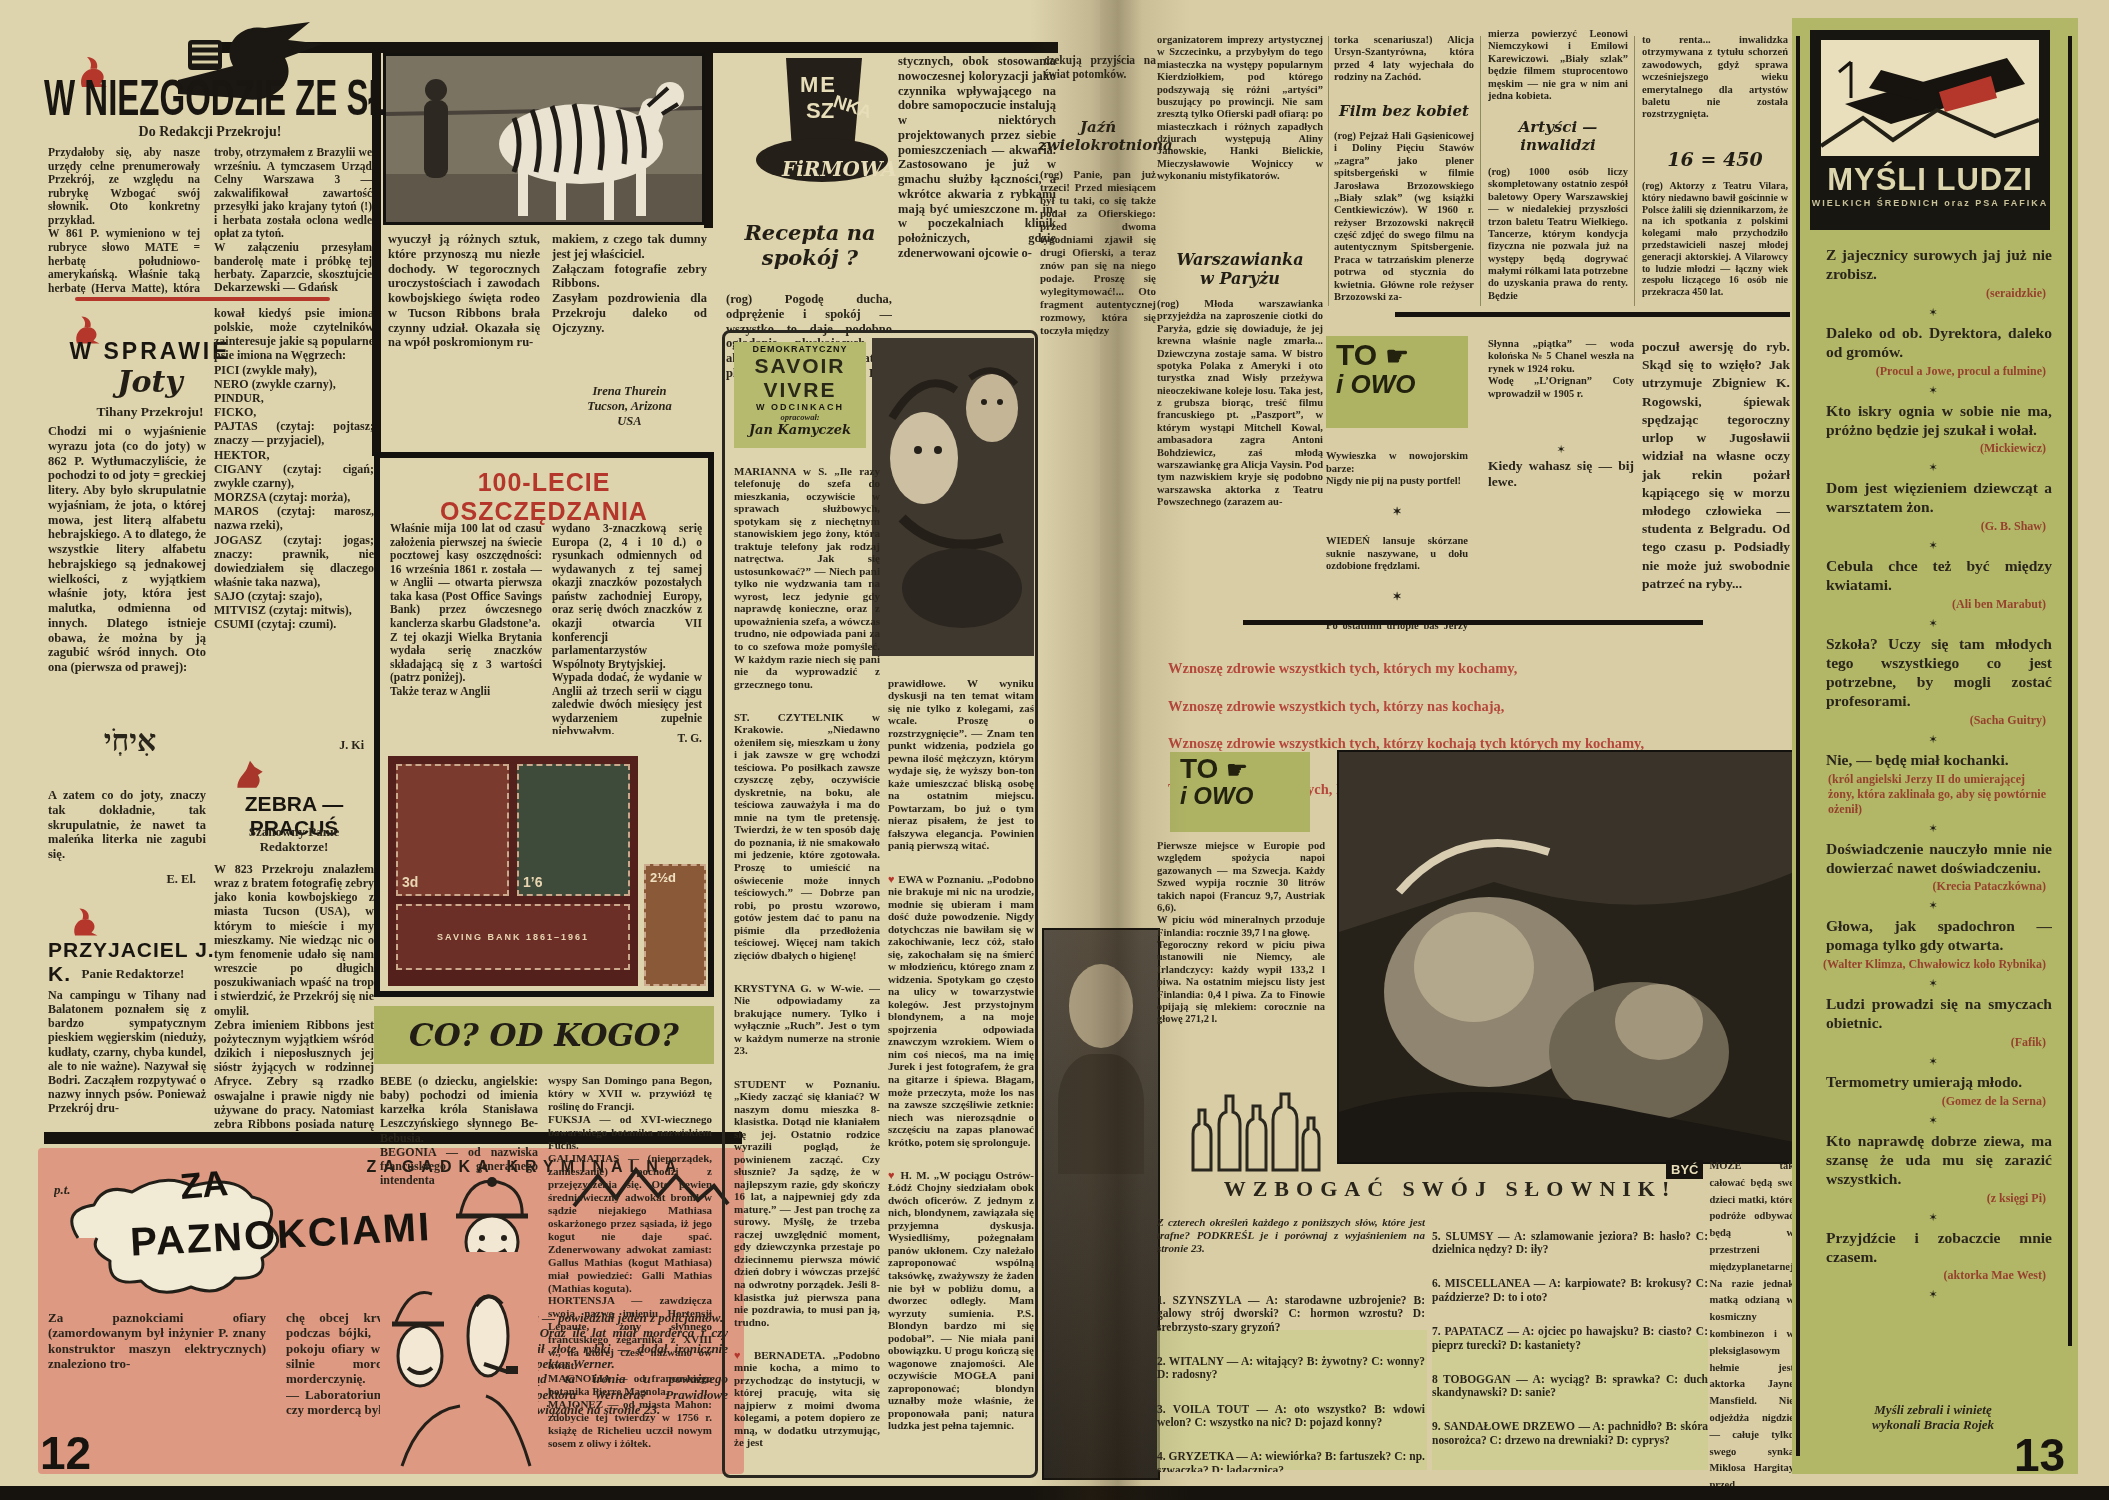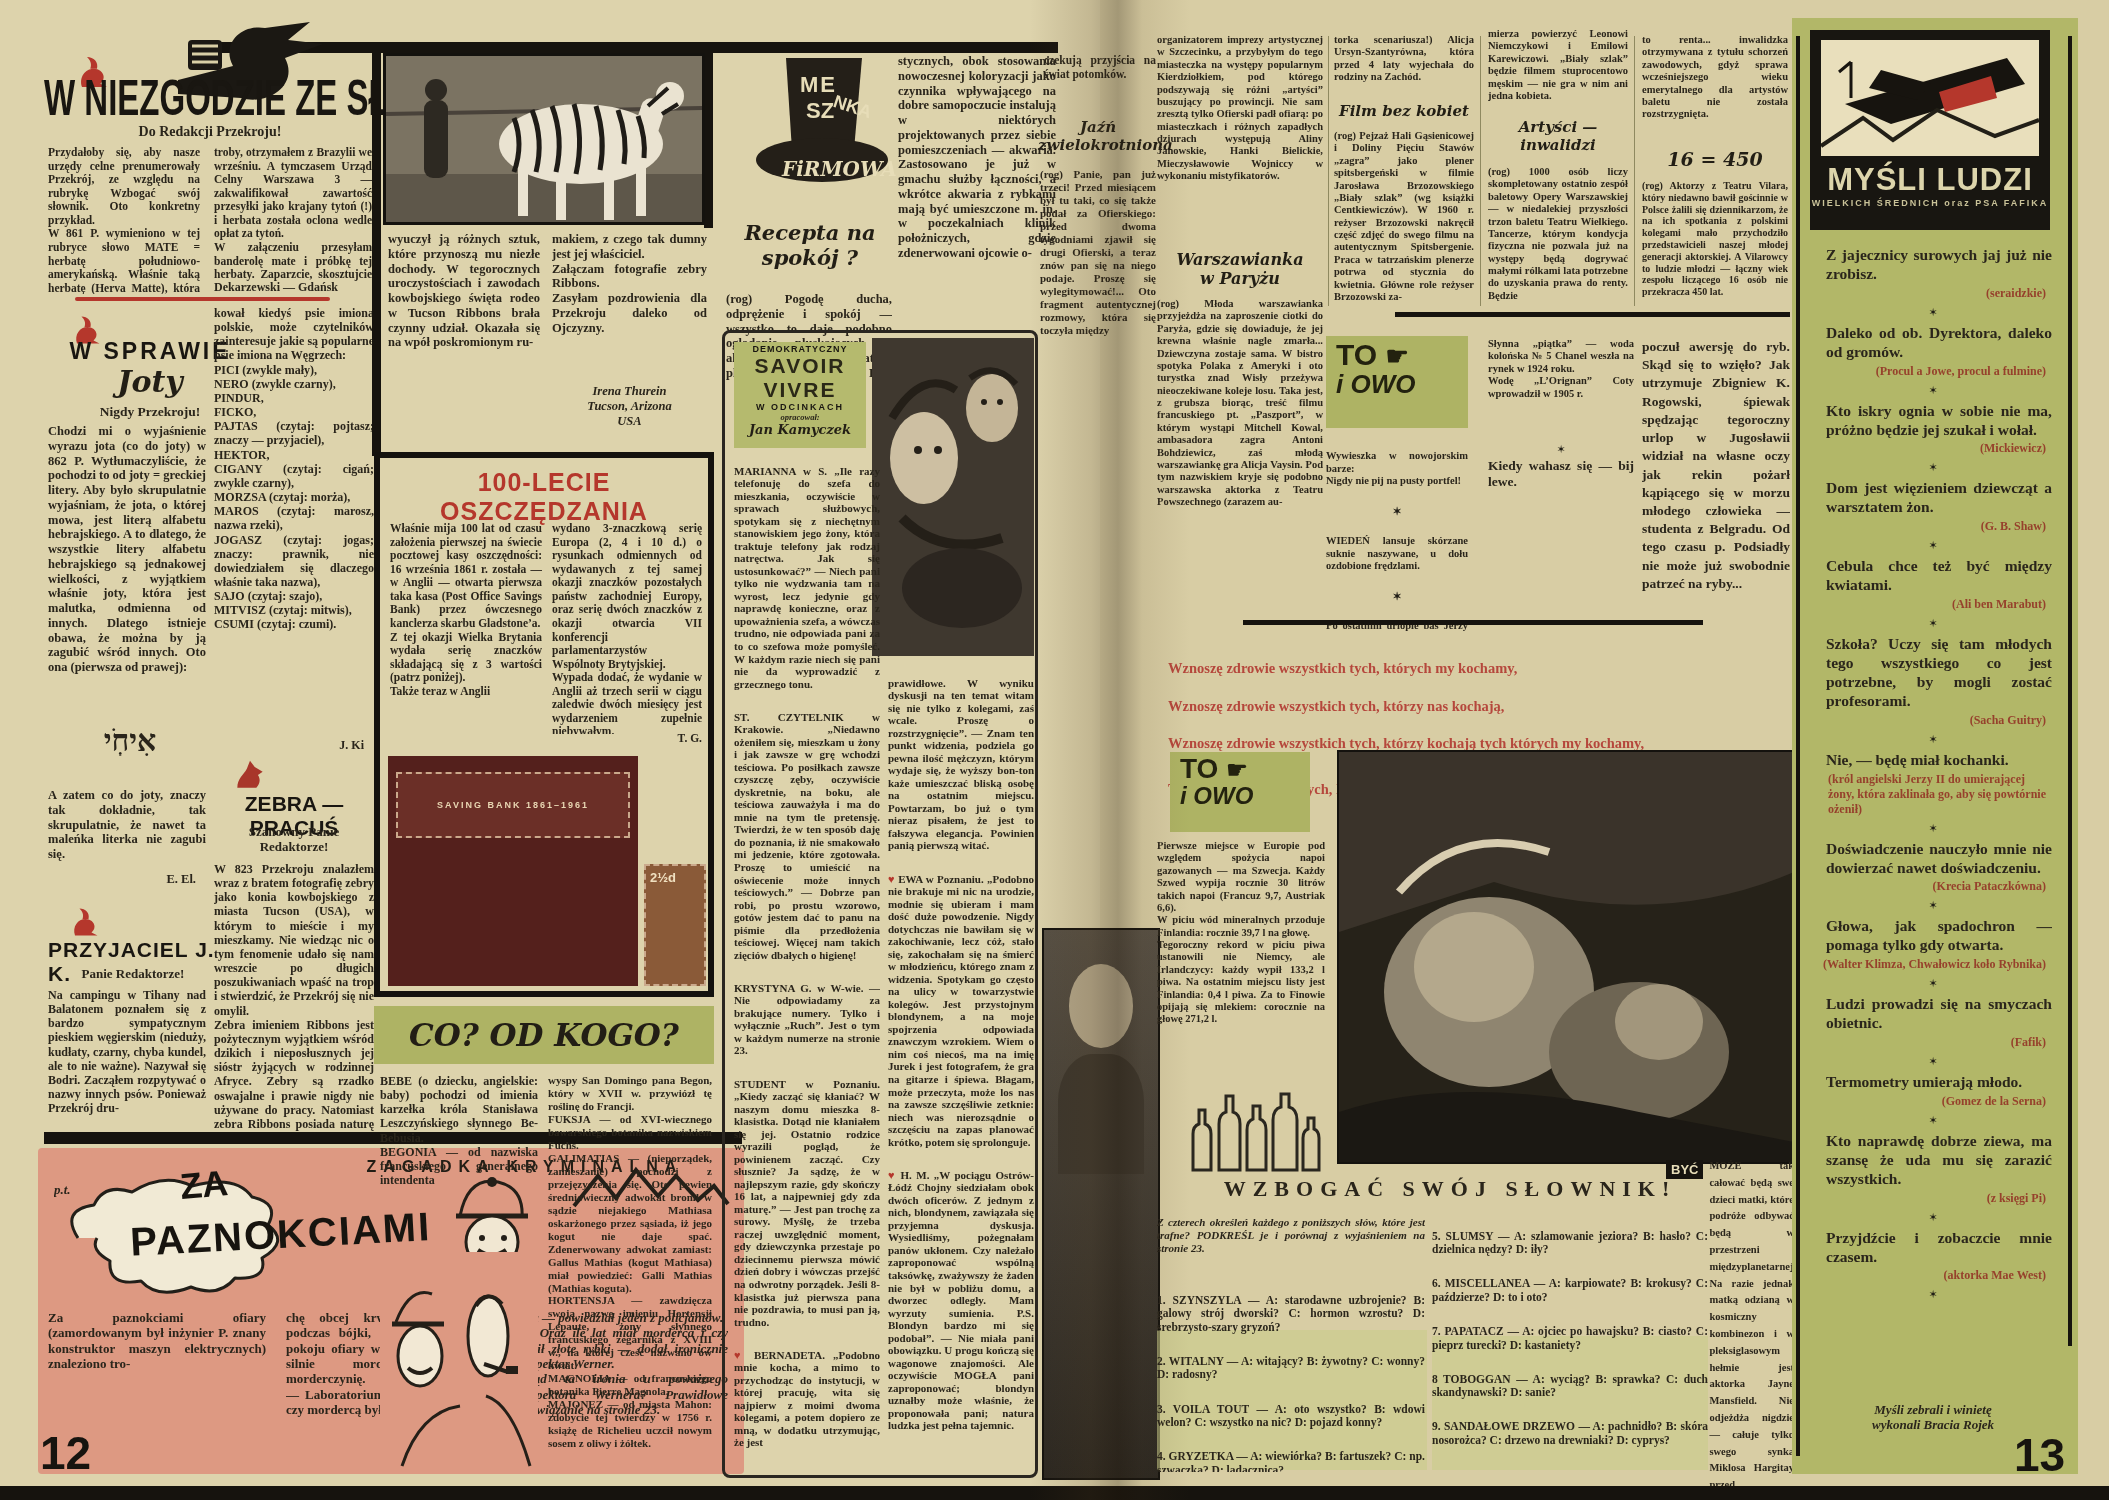--- a/index.html
+++ b/index.html
@@ -59,21 +59,21 @@
 <div class="abs" style="left:75px;top:297px;width:255px;height:4px;background:#b5372c;border-radius:2px"></div>
 
 <div class="abs" style="left:66px;top:312px;width:40px;height:36px">
   <svg viewBox="0 0 24 24" width="40" height="36">
       <path d="M6 21c-2-6 2-11 7-11 3 0 6 2 6 5 0 2-1 3-2 4l4 2H6z" fill="#b5372c"></path>
       <path d="M15 10c1-4-2-7-6-7 2 2 3 4 2 7z" fill="#b5372c"></path>
     </svg>
 </div>
 <div class="abs head-cond ctr" style="left:50px;top:338px;width:200px;font-size:23px;letter-spacing:3px">W SPRAWIE</div>
 <div class="abs script ctr" style="left:50px;top:364px;width:200px;font-size:30px">Joty</div>
-<div class="abs t ctr" style="left:50px;top:404px;width:200px;font-size:13.5px">Nigdy Przekroju!</div>
+<div class="abs t ctr" style="left:50px;top:404px;width:200px;font-size:13.5px">Tihany Przekroju!</div>
 <div class="abs t" style="left:48px;top:424px;width:158px;height:306px;font-size:12.5px">Chodzi mi o wyjaśnienie wyrazu jota (co do joty) w 862 P. Wytłumaczyliście, że pochodzi to od joty = greckiej litery. Aby było skrupulatnie wyjaśniam, że jota, o której mowa, jest literą alfabetu hebrajskiego. A to dlatego, że wszystkie litery alfabetu hebrajskiego są jednakowej wielkości, z wyjątkiem właśnie joty, która jest malutka, odmienna od innych. Dlatego istnieje obawa, że można by ją zagubić wśród innych. Oto ona (pierwsza od prawej):</div>
 <div class="abs t ctr" style="left:70px;top:726px;width:120px;font-size:30px;line-height:1">אִיחְֹי</div>
 <div class="abs t" style="left:48px;top:788px;width:158px;height:82px;font-size:12.5px">A zatem co do joty, znaczy tak dokładnie, tak skrupulatnie, że nawet ta maleńka literka nie zagubi się.</div>
 <div class="abs t" style="left:48px;top:872px;width:148px;text-align:right;font-size:12.5px">E. El.</div>
 
 <div class="abs" style="left:64px;top:904px;width:40px;height:36px">
   <svg viewBox="0 0 24 24" width="40" height="36">
       <path d="M6 21c-2-6 2-11 7-11 3 0 6 2 6 5 0 2-1 3-2 4l4 2H6z" fill="#b5372c"></path>
       <path d="M15 10c1-4-2-7-6-7 2 2 3 4 2 7z" fill="#b5372c"></path>
     </svg>
@@ -175,20 +175,24 @@
 
 <div class="abs" style="left:374px;top:452px;width:340px;height:545px;border:6px solid #14120e;box-sizing:border-box"></div>
 <div class="abs head-cond ctr red" style="left:380px;top:468px;width:328px;font-size:25px;letter-spacing:1px">100-LECIE OSZCZĘDZANIA</div>
 <div class="abs t" style="left:390px;top:522px;width:152px;height:228px;font-size:11.5px">Właśnie mija 100 lat od czasu założenia pierwszej na świecie pocztowej kasy oszczędności: 16 września 1861 r. została — w Anglii — otwarta pierwsza taka kasa (Post Office Savings Bank) przez ówczesnego kanclerza skarbu Gladstone’a.
 Z tej okazji Wielka Brytania wydała serię znaczków składającą się z 3 wartości (patrz poniżej).
 Także teraz w Anglii</div>
 <div class="abs t" style="left:552px;top:522px;width:150px;height:212px;font-size:11.5px">wydano 3-znaczkową serię Europa (2, 4 i 10 d.) o rysunkach odmiennych od wydawanych z tej samej okazji znaczków pozostałych państw zachodniej Europy, oraz serię dwóch znaczków z okazji otwarcia VII konferencji parlamentarzystów Wspólnoty Brytyjskiej.
 Wypada dodać, że wydanie w Anglii aż trzech serii w ciągu zaledwie dwóch miesięcy jest wydarzeniem zupełnie niebywałym.</div>
 <div class="abs t" style="left:552px;top:732px;width:150px;text-align:right;font-size:11.5px">T. G.</div>
 <div class="abs" style="left:388px;top:756px;width:250px;height:230px;background:#54201c;padding:8px;box-sizing:border-box">
+  <div style="display:flex;gap:8px">
+    <div style="flex:1;height:120px;background:#7a3a2e;border:2px dashed #caa98c;color:#e8d6b2;font-family:'Liberation Sans',sans-serif;font-size:14px;font-weight:bold;display:flex;align-items:flex-end;justify-content:flex-start;padding:4px">3d</div>
+    <div style="flex:1;height:120px;background:#3e4a3a;border:2px dashed #caa98c;color:#e8d6b2;font-family:'Liberation Sans',sans-serif;font-size:14px;font-weight:bold;display:flex;align-items:flex-end;justify-content:flex-start;padding:4px">1’6</div>
+  </div>
   <div style="margin-top:8px;height:62px;background:#6b2f27;border:2px dashed #caa98c;display:flex;align-items:center;justify-content:center">
     <span style="color:#e8d6b2;font-family:'Liberation Sans',sans-serif;font-size:9px;letter-spacing:2px;font-weight:bold">SAVING BANK 1861–1961</span>
   </div>
 </div>
 <div class="abs" style="left:644px;top:864px;width:62px;height:122px;background:#8a5a38;border:2px dashed #caa98c;box-sizing:border-box">
   <div style="color:#f0e0c0;font-family:'Liberation Sans',sans-serif;font-size:13px;font-weight:bold;padding:4px">2½d</div>
 </div>
 
 <div class="abs" style="left:374px;top:1006px;width:340px;height:58px;background:#aeb364">
   <div class="script ctr" style="font-size:31px;line-height:58px">CO? OD KOGO?</div>

